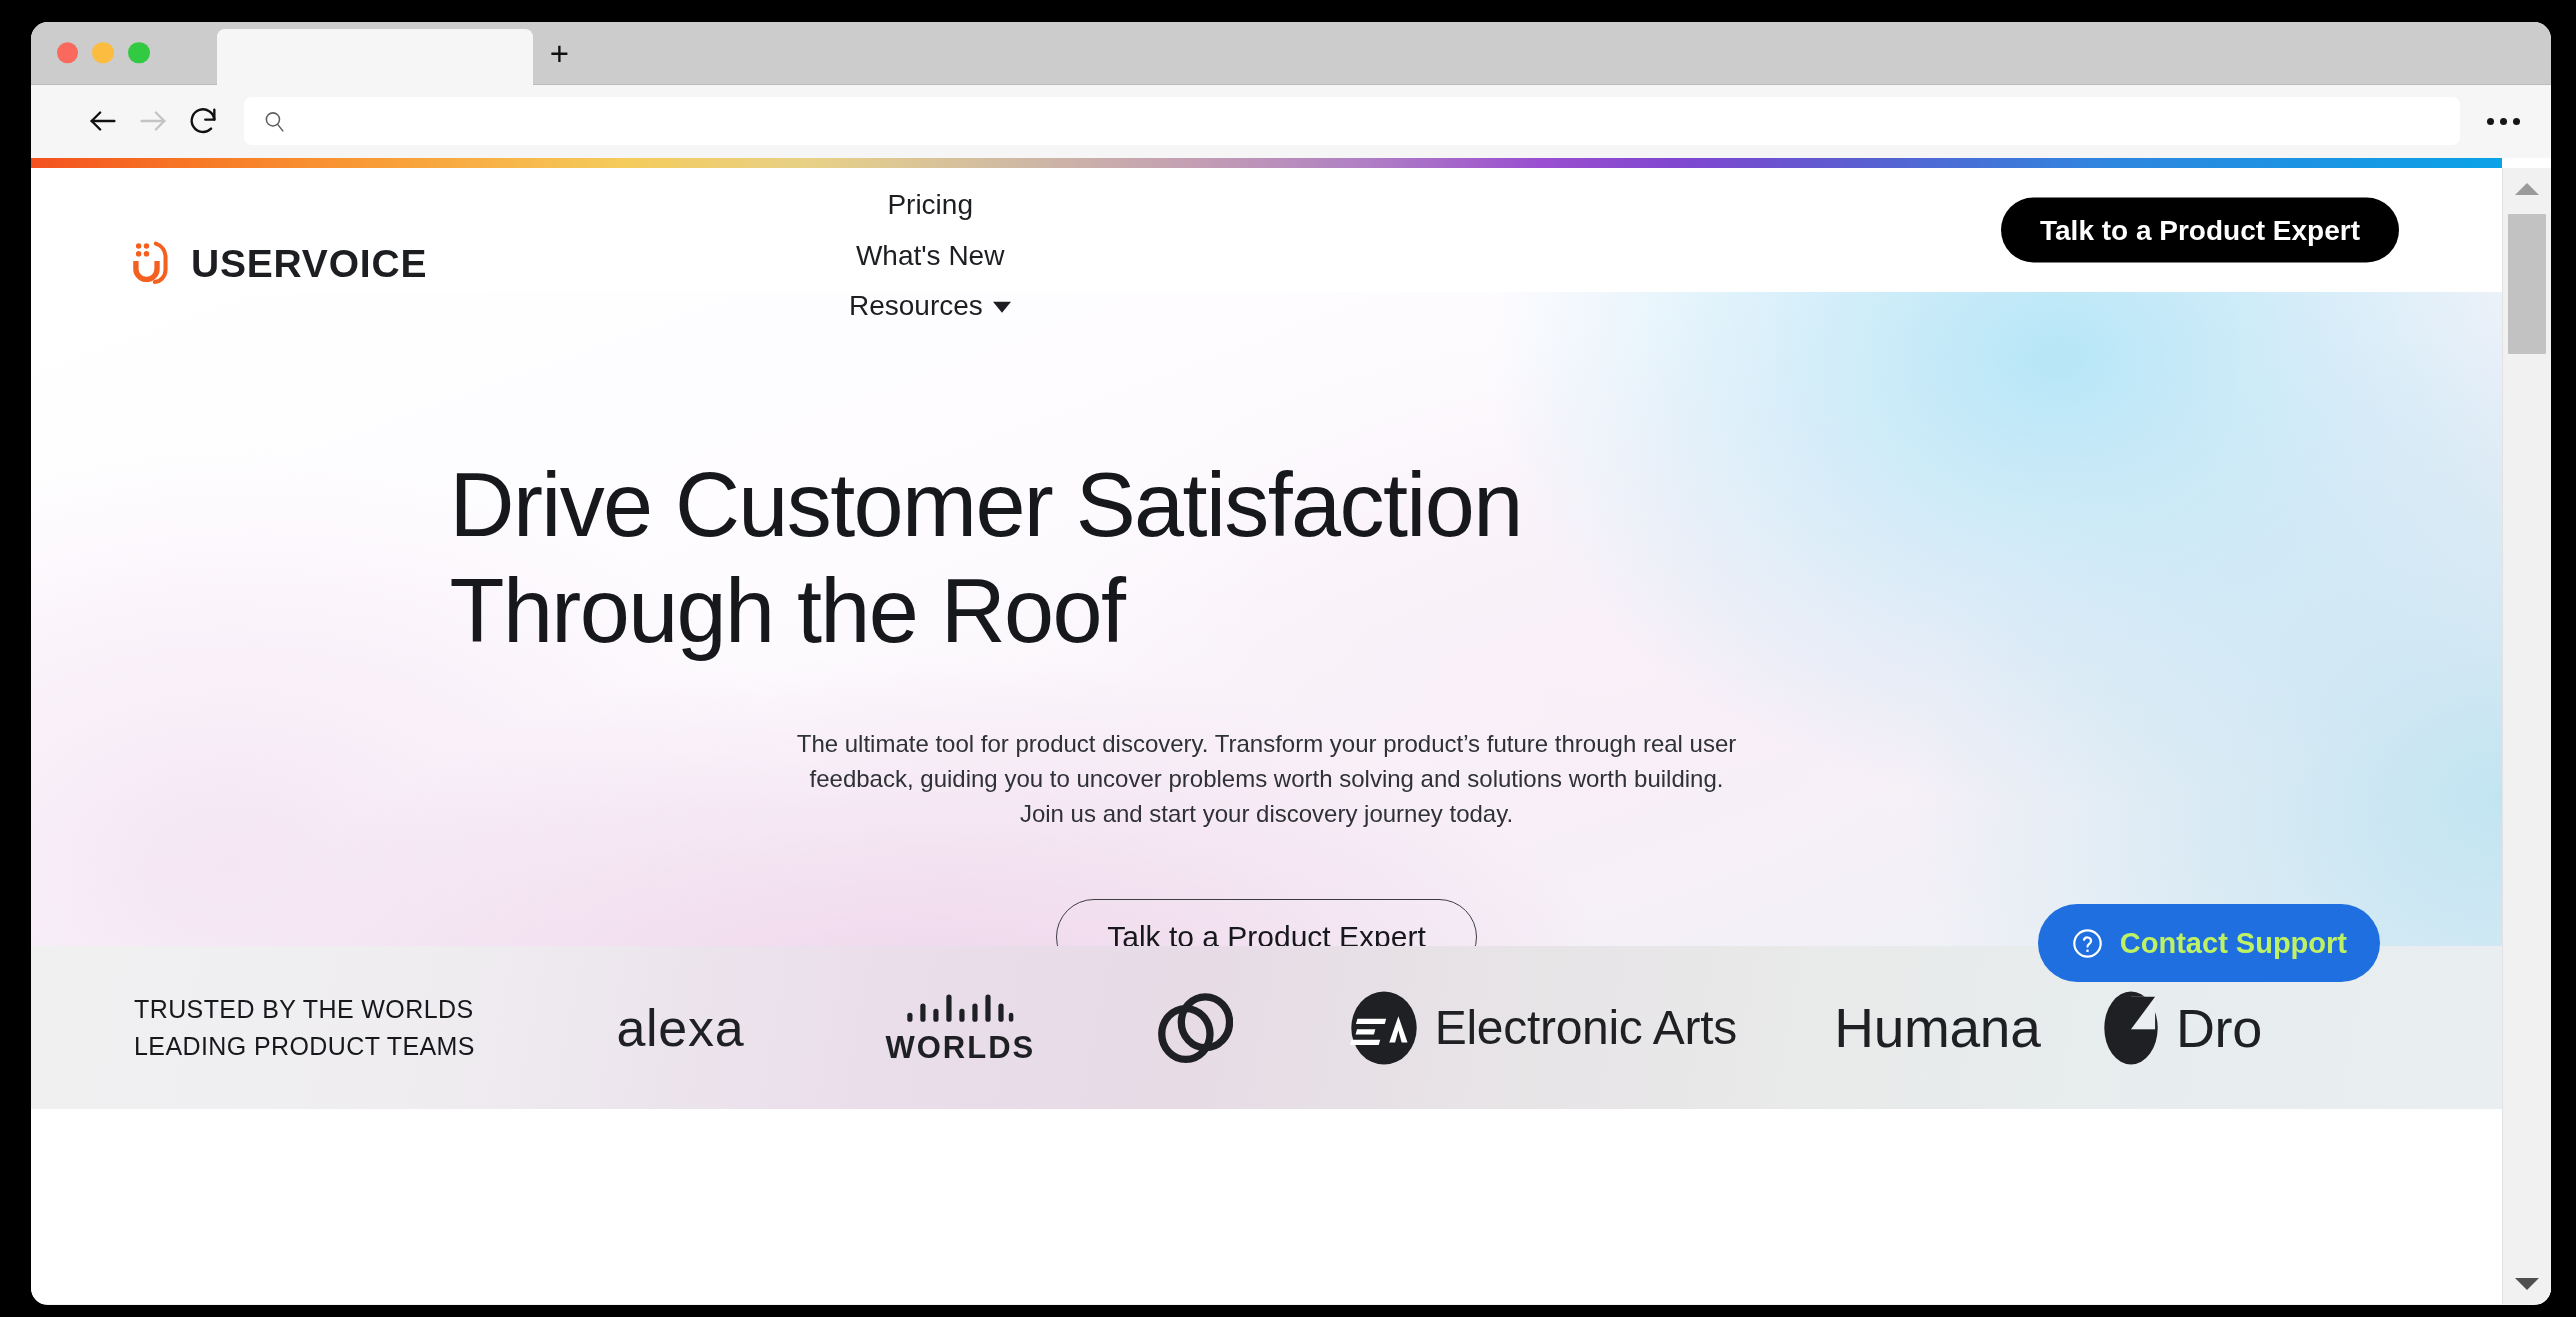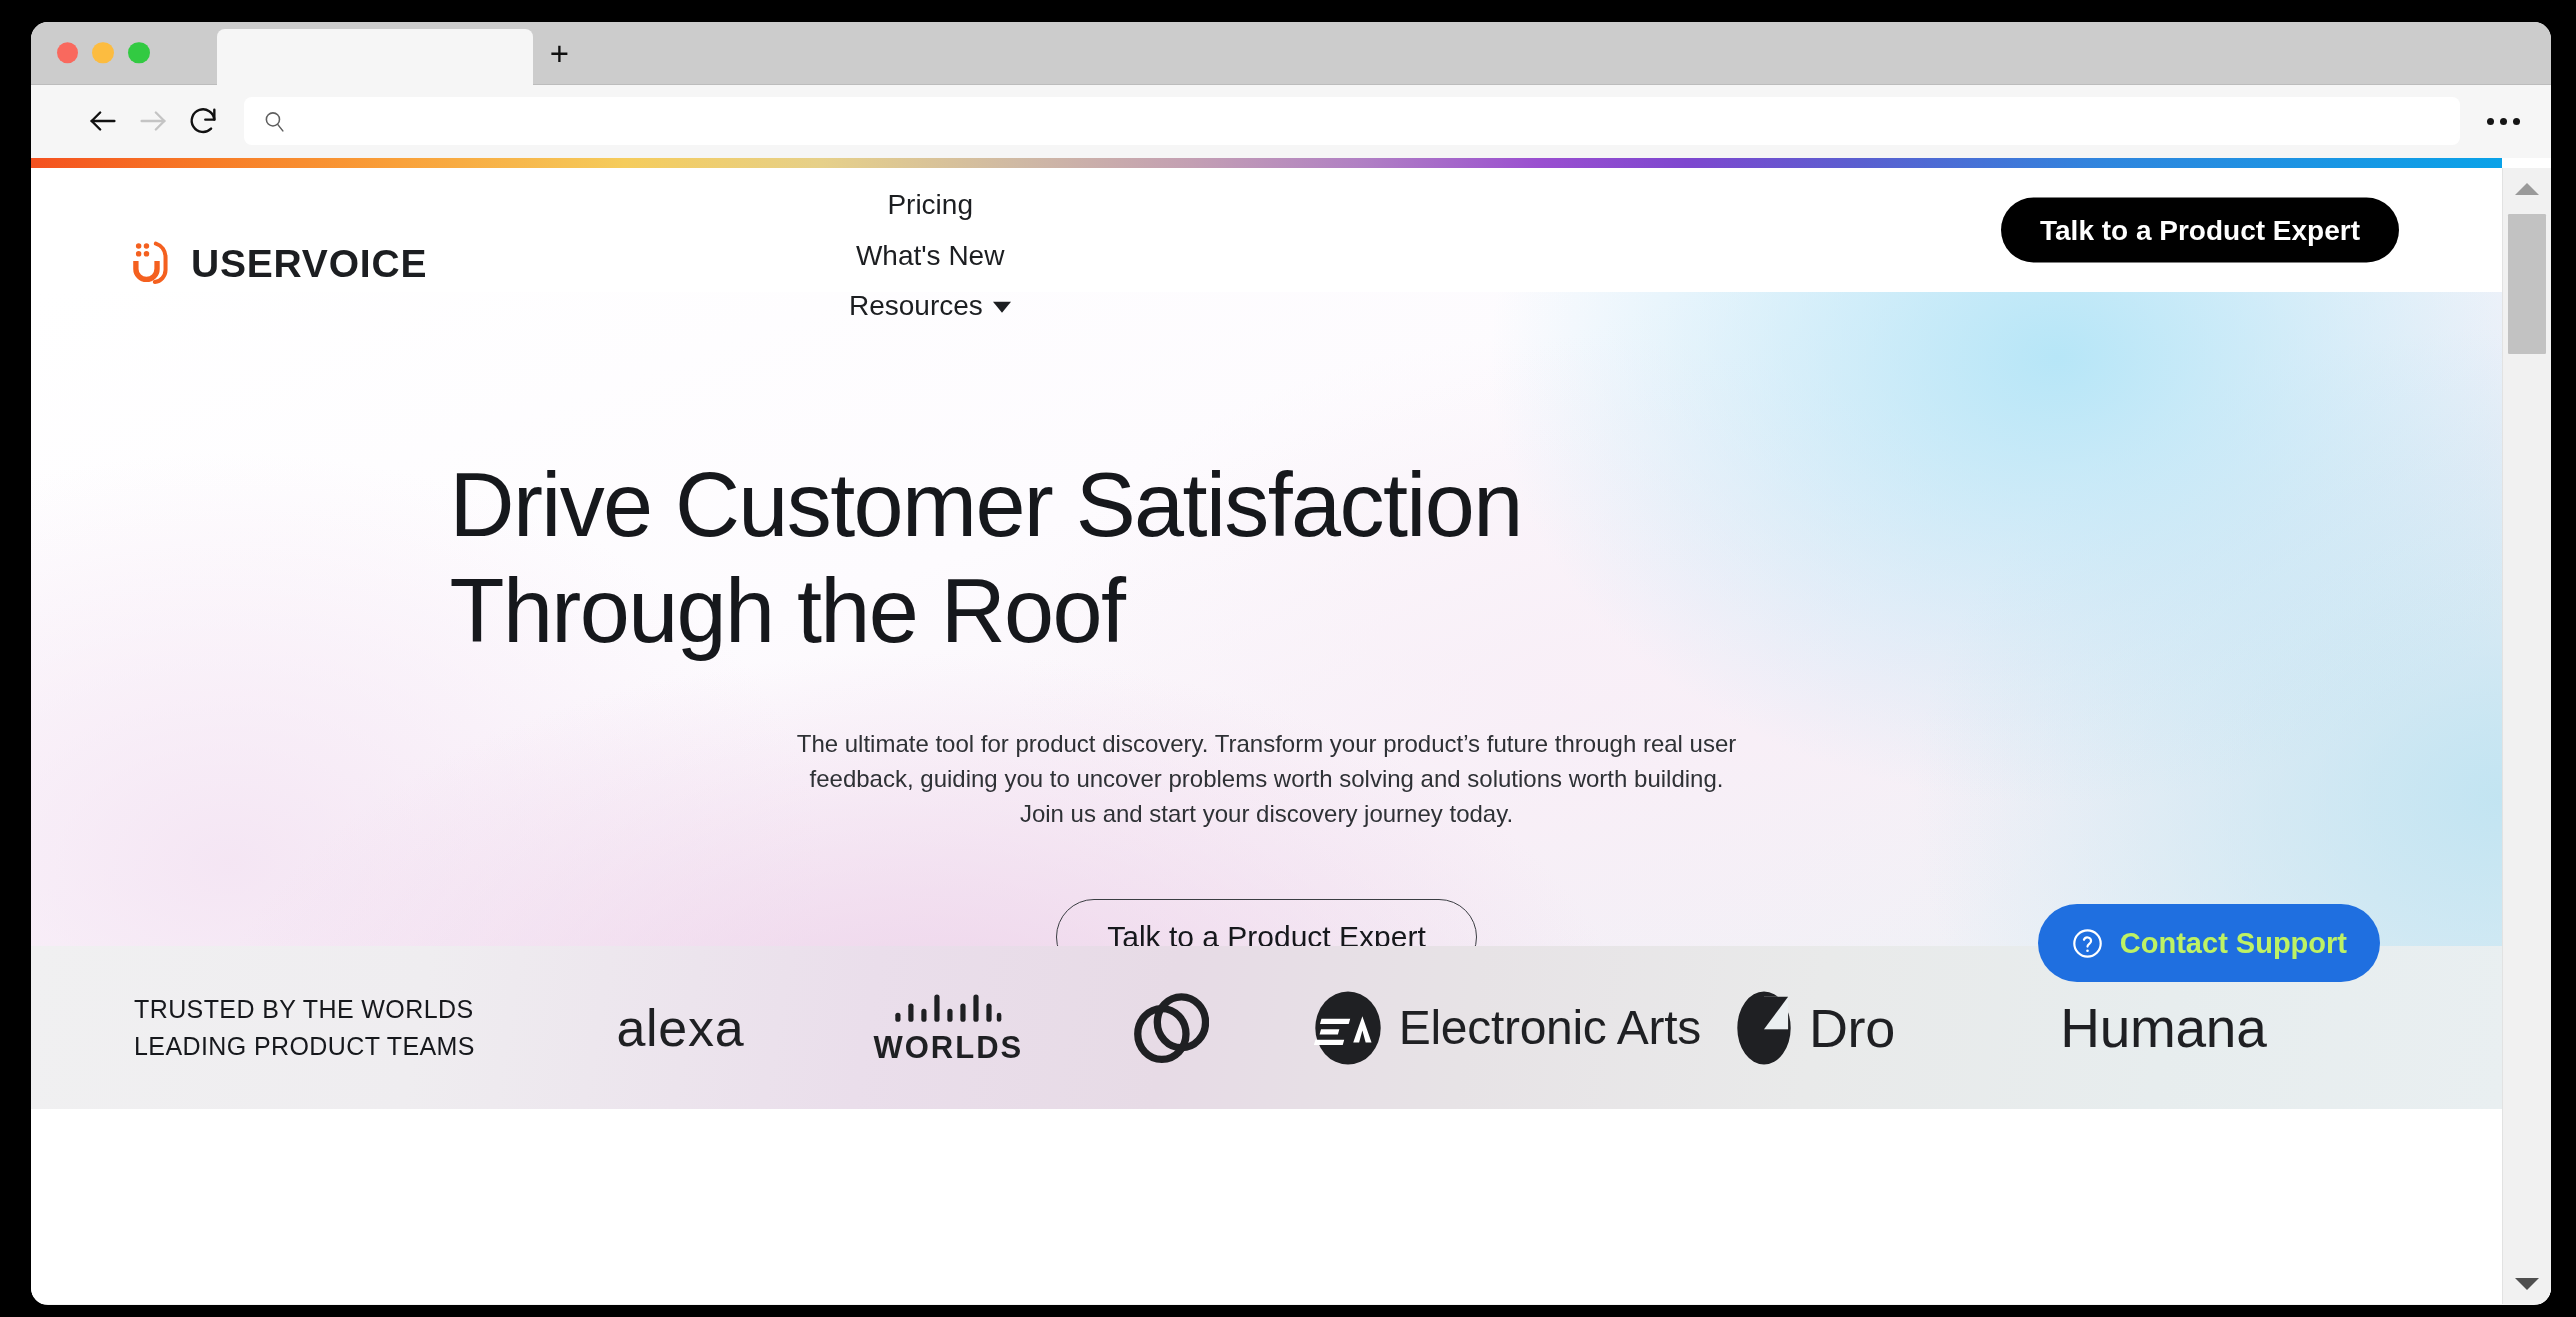--- a/index.html
+++ b/index.html
@@ -362,21 +362,21 @@
     color: #16181c;
     white-space: nowrap;
     flex: 0 0 auto;
   }
 
   #logo-row {
     display: flex;
     align-items: center;
     flex: 1 1 auto;
     margin-left: 52px;
-    gap: 0;
+    gap: 12px;
   }
   .client-logo {
     display: flex;
     align-items: center;
     justify-content: center;
     flex: 0 0 auto;
     color: #1f2023;
   }
   .logo-alexa {
     width: 307px;
@@ -642,31 +642,31 @@
                   <g fill="#ffffff">
                     <rect x="12" y="22" width="22" height="4" transform="skewX(-16)"></rect>
                     <rect x="14" y="30" width="14" height="4" transform="skewX(-16)"></rect>
                     <rect x="12" y="38" width="22" height="4" transform="skewX(-16)"></rect>
                     <path d="M30 40 L37 20 L44 40 L39.5 40 L37 31 L34.5 40 Z"></path>
                   </g>
                 </svg>
                 <span class="ea-word">Electronic Arts</span>
               </div>
 
+              <div class="client-logo logo-humana">Humana</div>
+
               <div class="client-logo logo-dropbox">
                 <svg width="56" height="76" viewBox="0 0 43 58">
                   <path d="M21.5 1 A20.5 28 0 1 0 21.5 57 A20.5 28 0 1 0 21.5 1 Z" fill="#1f2023"></path>
                   <path d="M21.5 5 L40 5 L40 30 L21.5 30 Z" fill="#eaeef0"></path>
                   <path d="M21.5 5 L40 5 L21.5 30 Z" fill="#1f2023"></path>
                 </svg>
                 <span class="dbx-word">Dro</span>
               </div>
 
-              <div class="client-logo logo-humana">Humana</div>
-
             </div>
           </div>
 
           <button id="contact-support">
             <svg width="33" height="33" viewBox="0 0 24 24" fill="none" stroke="#ffffff" stroke-width="1.6" stroke-linecap="round">
               <circle cx="12" cy="12" r="9.6"></circle>
               <path d="M9.4 9.3 a2.7 2.7 0 0 1 5.2 0.9 c0 1.9 -2.6 2.2 -2.6 4"></path>
               <circle cx="12" cy="17.3" r="0.95" fill="#ffffff" stroke="none"></circle>
             </svg>
             <span>Contact Support</span>

